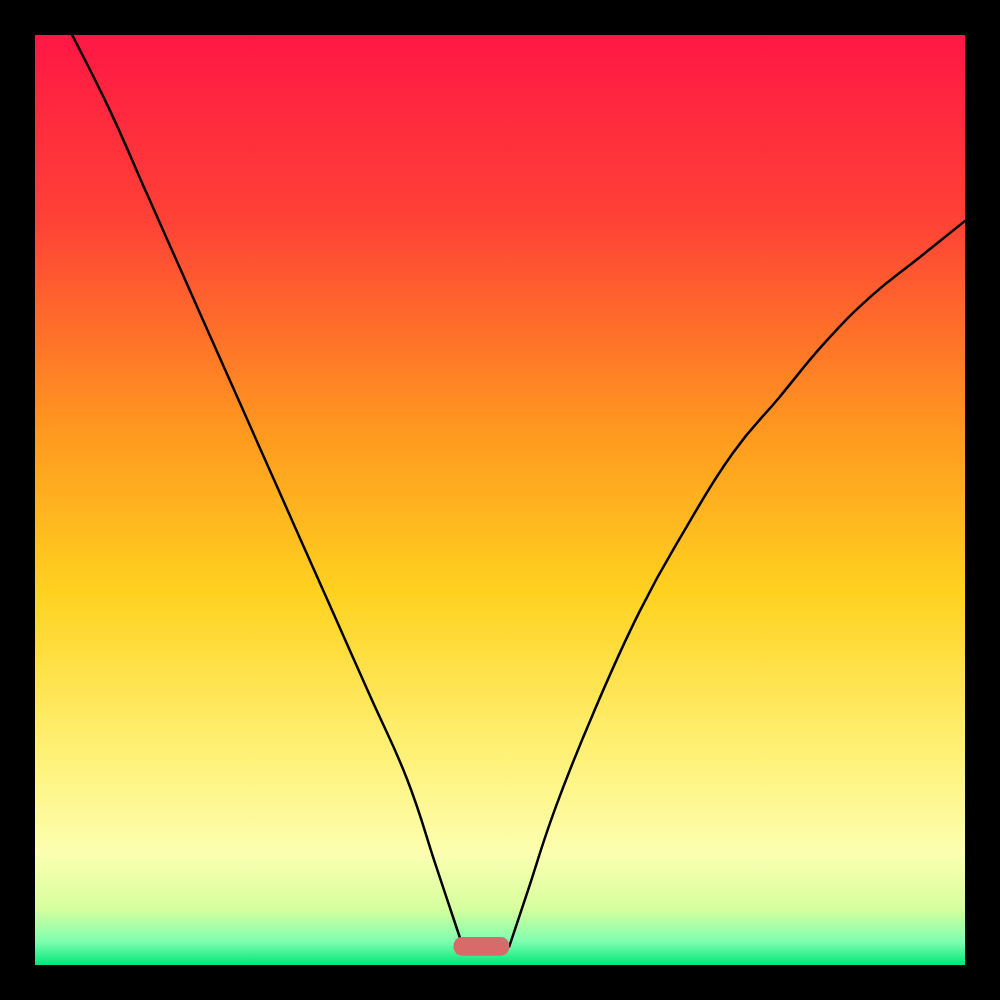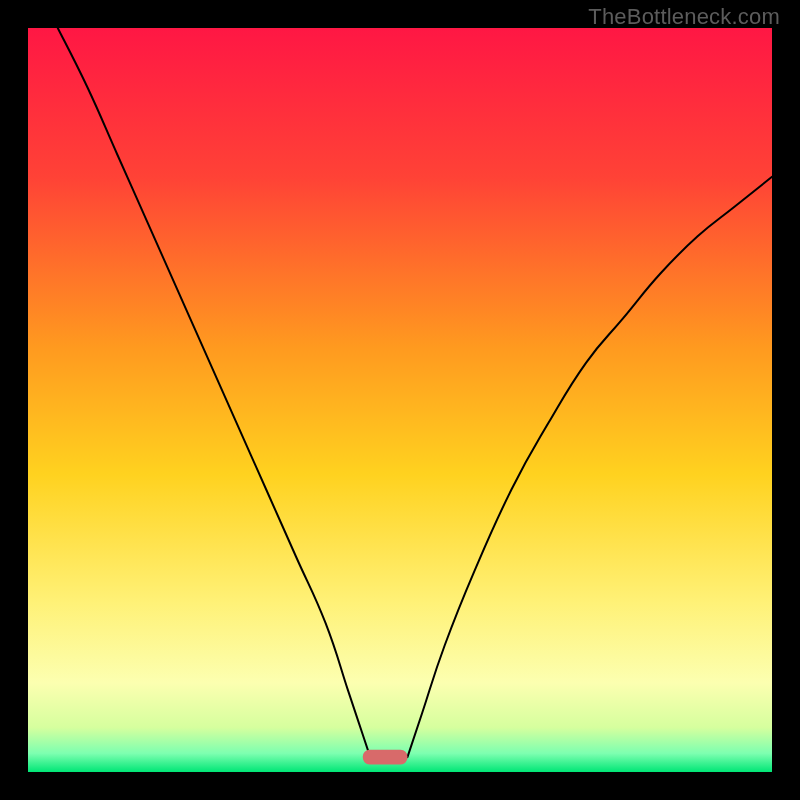--- a/index.html
+++ b/index.html
@@ -40,21 +40,20 @@
     right: 20px;
     color: #5c5c5c;
     font-size: 22px;
     letter-spacing: 0.2px;
   }
 </style>
 </head>
 <body>
 
 <div class="frame">
-  <div class="watermark">TheBottleneck.com</div>
 
   <div class="plot-area">
     <svg class="gradient-bg" viewBox="0 0 100 100" preserveAspectRatio="none">
       <defs>
         <linearGradient id="bg-grad" x1="0" y1="0" x2="0" y2="1">
             <stop offset="0%" stop-color="#ff1744"></stop>
             <stop offset="20%" stop-color="#ff4236"></stop>
             <stop offset="43%" stop-color="#ff9a1f"></stop>
             <stop offset="60%" stop-color="#ffd21f"></stop>
             <stop offset="77%" stop-color="#fff176"></stop>

